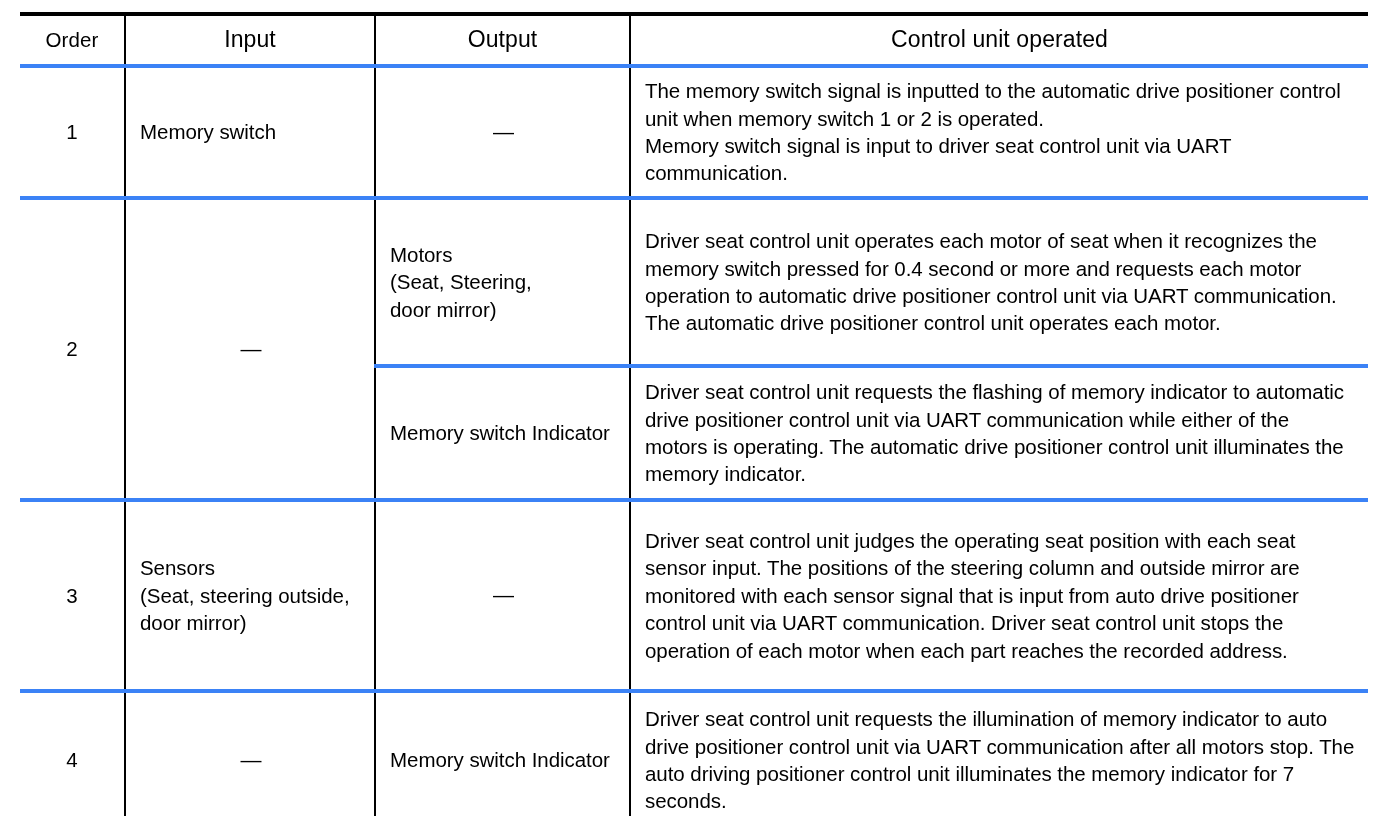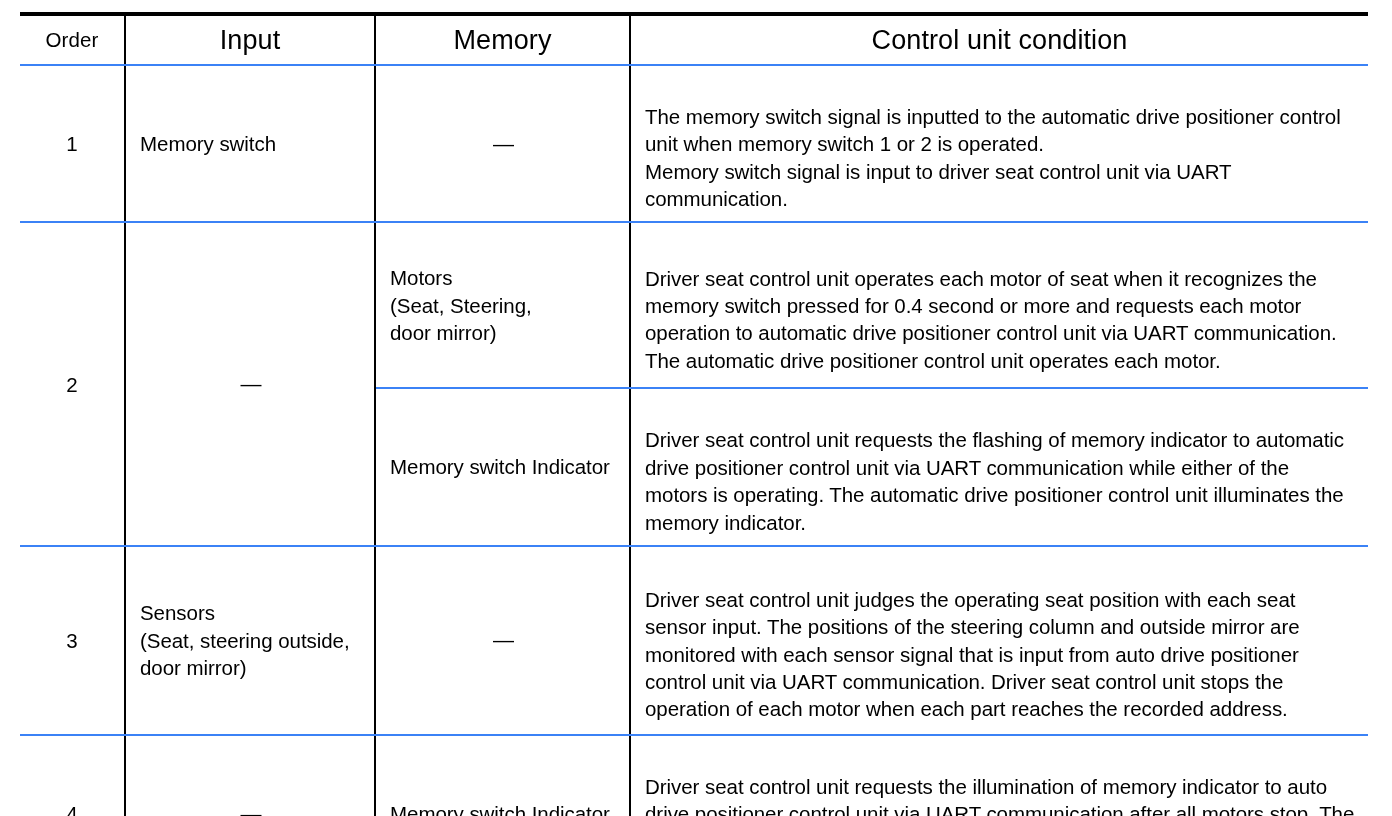--- a/index.html
+++ b/index.html
@@ -34,36 +34,36 @@
 
   
   table.spec-table {
     border-top: 4px solid #000;
     border-bottom: 4px solid #000;
   }
 
   table.spec-table td,
   table.spec-table th {
     border-right: 2px solid #000;
-    border-bottom: 2px solid #3b82f6;
+    border-bottom: 4px solid #3b82f6;
     padding: 0;
     vertical-align: middle;
     background: #ffffff;
   }
 
   
   table.spec-table td:last-child,
   table.spec-table th:last-child {
     border-right: none;
   }
 
   
   thead th {
     font-weight: normal;
-    font-size: 27px;
+    font-size: 23px;
     text-align: center;
     height: 48px;
     line-height: 1.2;
     letter-spacing: 0.1px;
   }
 
   
   tbody tr:last-child td {
     border-bottom: none;
   }
@@ -87,21 +87,20 @@
   .dash {
     display: inline-block;
     font-size: 21px;
     line-height: 1;
   }
 
   .c-desc .cell-inner {
     padding: 9px 12px 9px 14px;
     line-height: 1.335;
     text-align: left;
-    margin-top: 28px;
   }
 
   .c-io .cell-inner {
     padding: 9px 12px 9px 14px;
     line-height: 1.34;
   }
 
   .nowrapline { white-space: pre-line; }
 </style>
 </head>
@@ -114,22 +113,22 @@
       <col style="width:105px">
       <col style="width:250px">
       <col style="width:255px">
       <col style="width:738px">
     </colgroup>
 
     <thead>
       <tr>
         <th class="c-order">Order</th>
         <th>Input</th>
-        <th>Memory</th>
-        <th>Control unit condition</th>
+        <th>Output</th>
+        <th>Control unit operated</th>
       </tr>
     </thead>
 
     <tbody>
 
       <tr>
         <td class="c-order" rowspan="1" style="height:128px">
           <div class="cell-inner c-center">1</div>
         </td>
         <td class="c-io">

